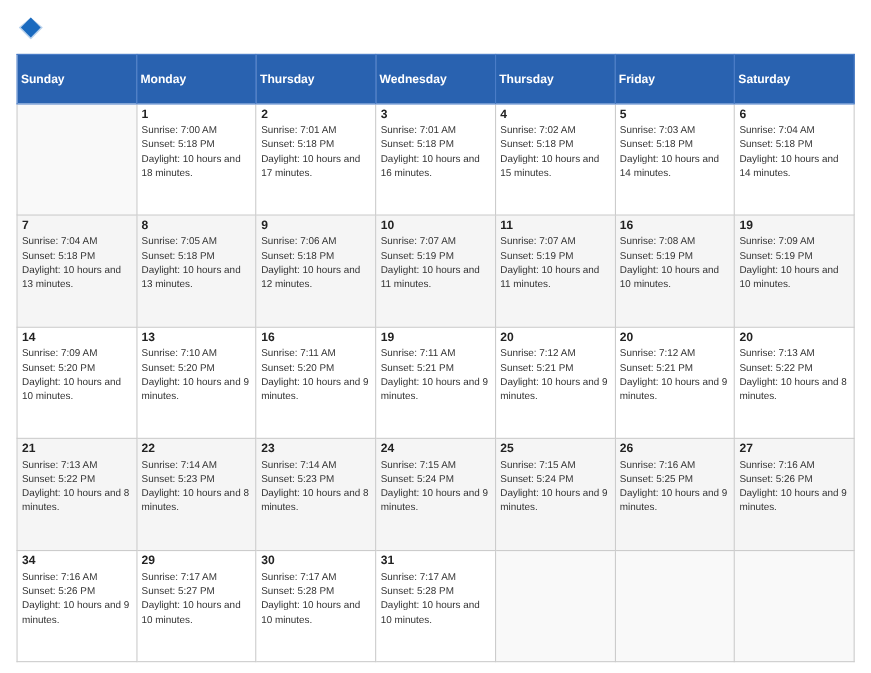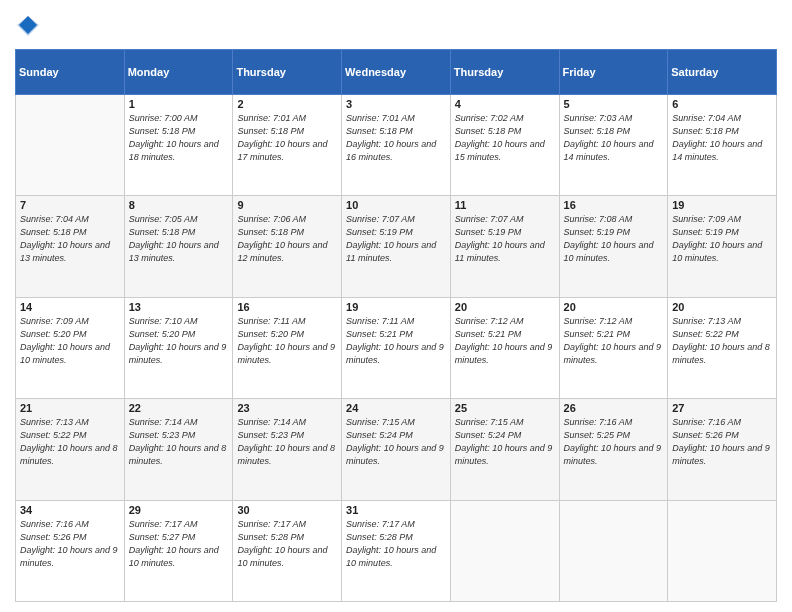--- a/index.html
+++ b/index.html
@@ -80,21 +80,20 @@
     .day-number {
       font-size: 11px;
       font-weight: bold;
       color: #222;
       margin-bottom: 2px;
     }
     .day-info {
       font-size: 9px;
       color: #333;
       line-height: 1.45;
-      font-style: italic;
     }
     .empty-cell {
       background: #f9f9f9;
     }
     .row-shaded td {
       background: #f5f5f5;
     }
   </style>
 </head>
 <body>

